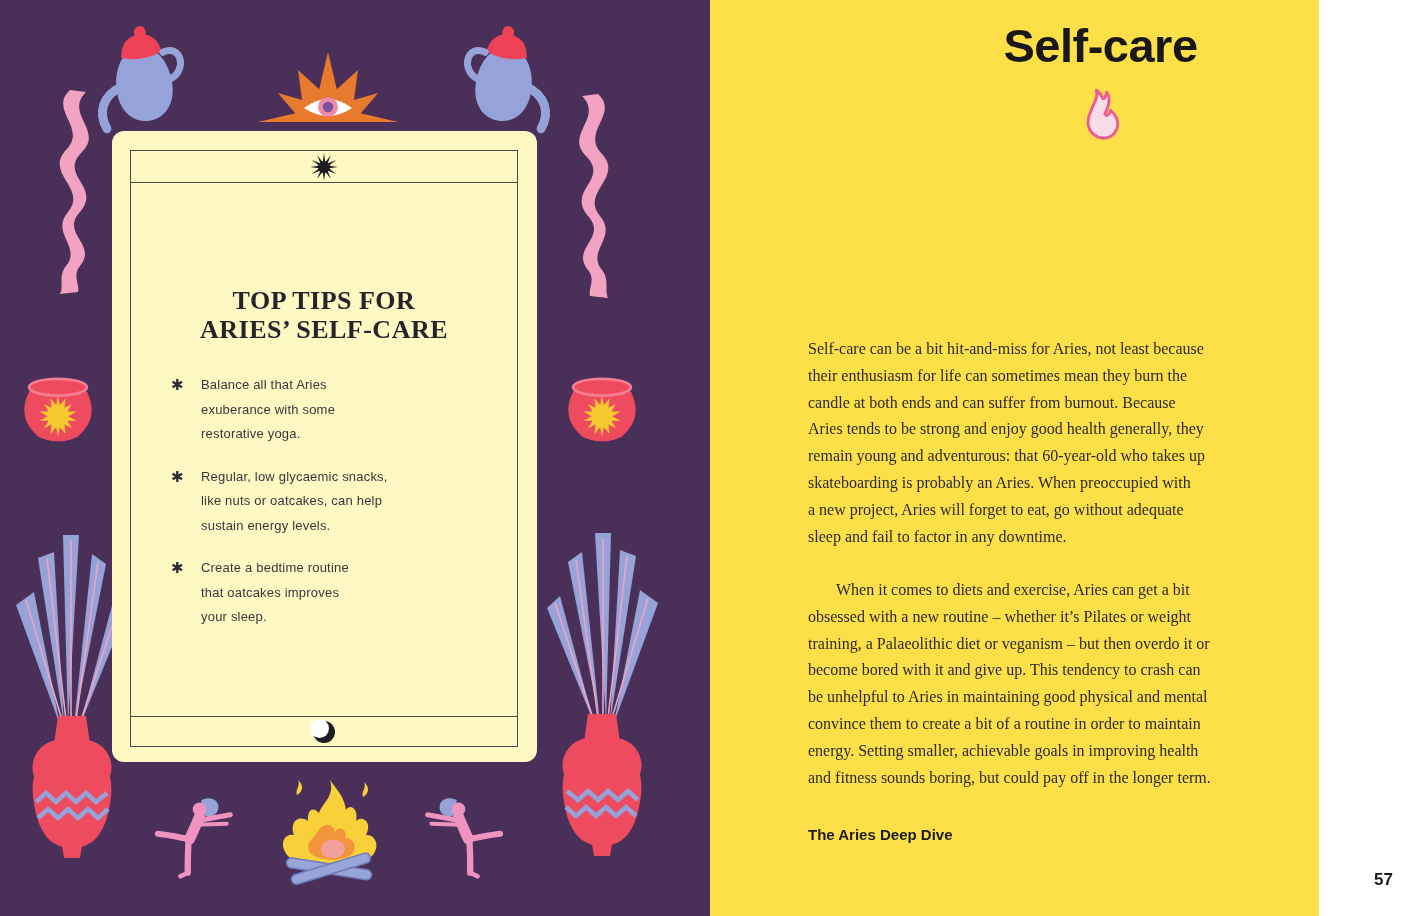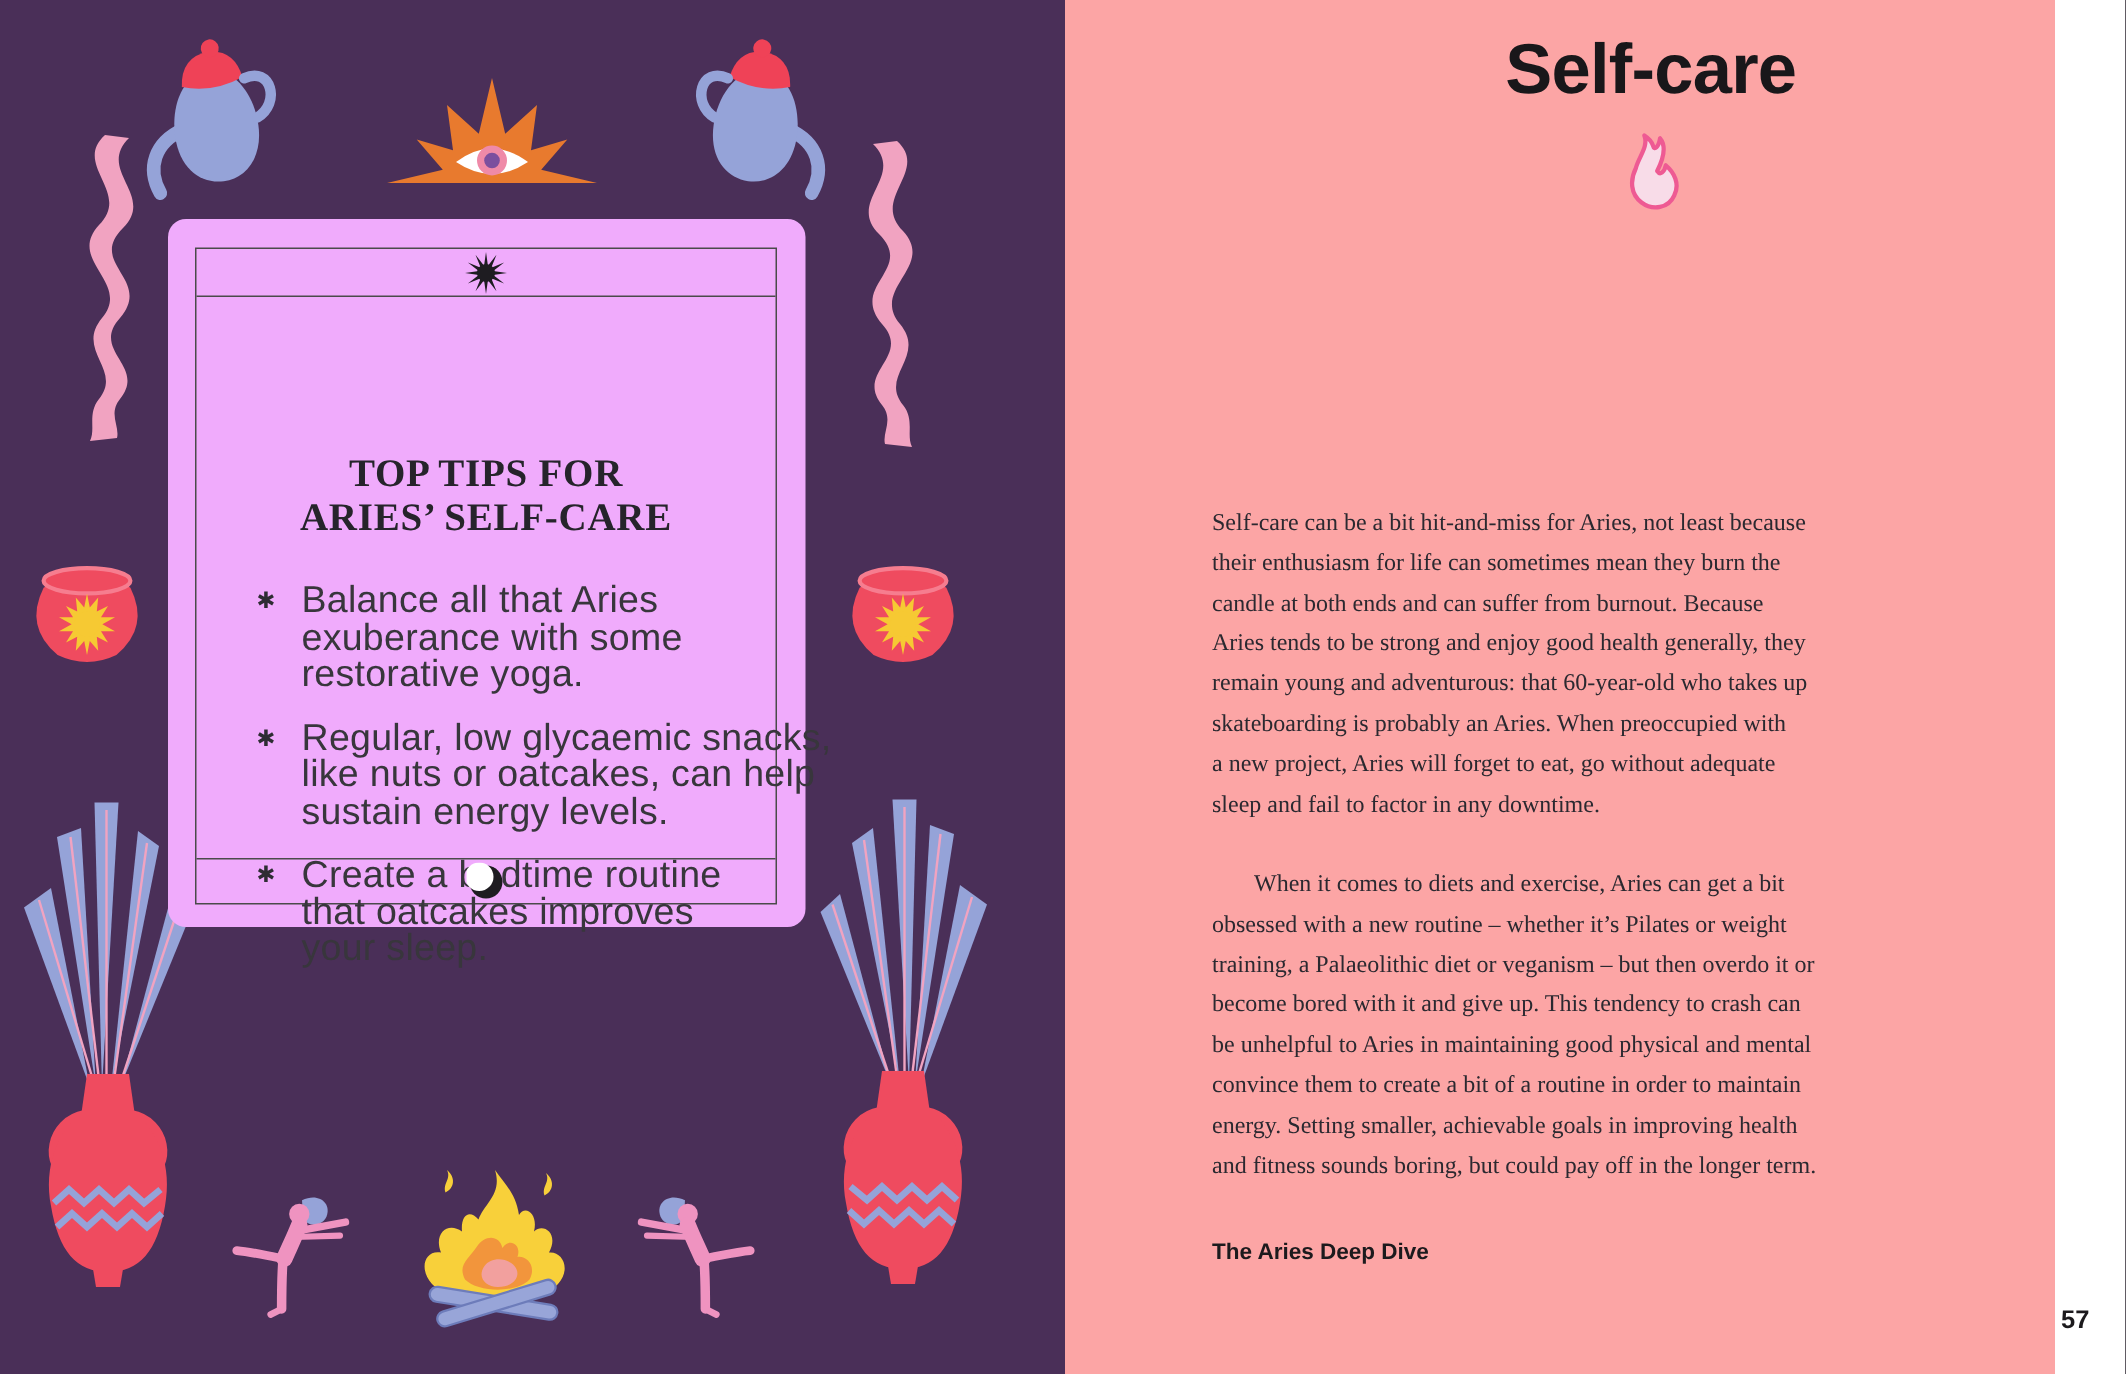--- a/index.html
+++ b/index.html
@@ -6,22 +6,22 @@
   #spread{
     position:relative;width:1417px;height:916px;overflow:hidden;
     background:#ffffff;font-family:"Liberation Sans",sans-serif;
   }
   
   #left-page{position:absolute;left:0;top:0;width:710px;height:916px;background:#4a2f58;}
   .deco{position:absolute;}
   .mirror{transform:scaleX(-1);}
   
   #tips-card{
-    position:absolute;left:112px;top:146px;width:425px;height:472px;
-    background:#f0abfc;border-radius:12px;z-index:5;
+    position:absolute;left:112px;top:131px;width:425px;height:631px;
+    background:#fef9c3;border-radius:12px;z-index:5;
   }
   #card-frame{
     position:absolute;left:18px;top:19px;right:19px;bottom:15px;
     border:1.5px solid #4a4a4a;
   }
   #card-header{
     position:absolute;left:0;right:0;top:0;height:31px;
     border-bottom:1px solid #4a4a4a;display:flex;align-items:center;justify-content:center;
   }
   #card-footer{
@@ -29,24 +29,24 @@
     border-top:1px solid #4a4a4a;display:flex;align-items:center;justify-content:center;
   }
   #card-title{
     position:absolute;left:0;right:0;top:135px;text-align:center;
     font-family:"Liberation Serif",serif;font-weight:bold;
     font-size:26px;line-height:29px;letter-spacing:.5px;color:#26242b;
   }
   #tips-list{position:absolute;left:40px;top:222px;right:20px;}
   .bullet-row{display:flex;margin-bottom:18px;}
   .bullet-star{width:30px;font-size:15px;color:#2e2c33;padding-top:3px;flex:0 0 30px;}
-  .bullet-text{font-size:25px;line-height:24.5px;color:#38363c;letter-spacing:.2px;}
+  .bullet-text{font-size:13px;line-height:24.5px;color:#38363c;letter-spacing:.2px;}
   .bullet-text div{white-space:nowrap;}
   
-  #right-page{position:absolute;left:710px;top:0;width:660px;height:916px;background:#fca5a5;}
+  #right-page{position:absolute;left:710px;top:0;width:609px;height:916px;background:#fde047;}
   #page-title{
     position:absolute;left:98px;width:585px;top:18px;text-align:center;
     font-size:47px;font-weight:800;letter-spacing:-.5px;color:#19171a;
   }
   #title-flame{position:absolute;left:98px;width:585px;top:86px;text-align:center;}
   .para{position:absolute;left:98px;width:592px;font-family:"Liberation Serif",serif;
         font-size:16px;line-height:26.8px;color:#2b2930;}
   #para1{top:336px;}
   #para2{top:577px;}
   .para div{white-space:nowrap;}

